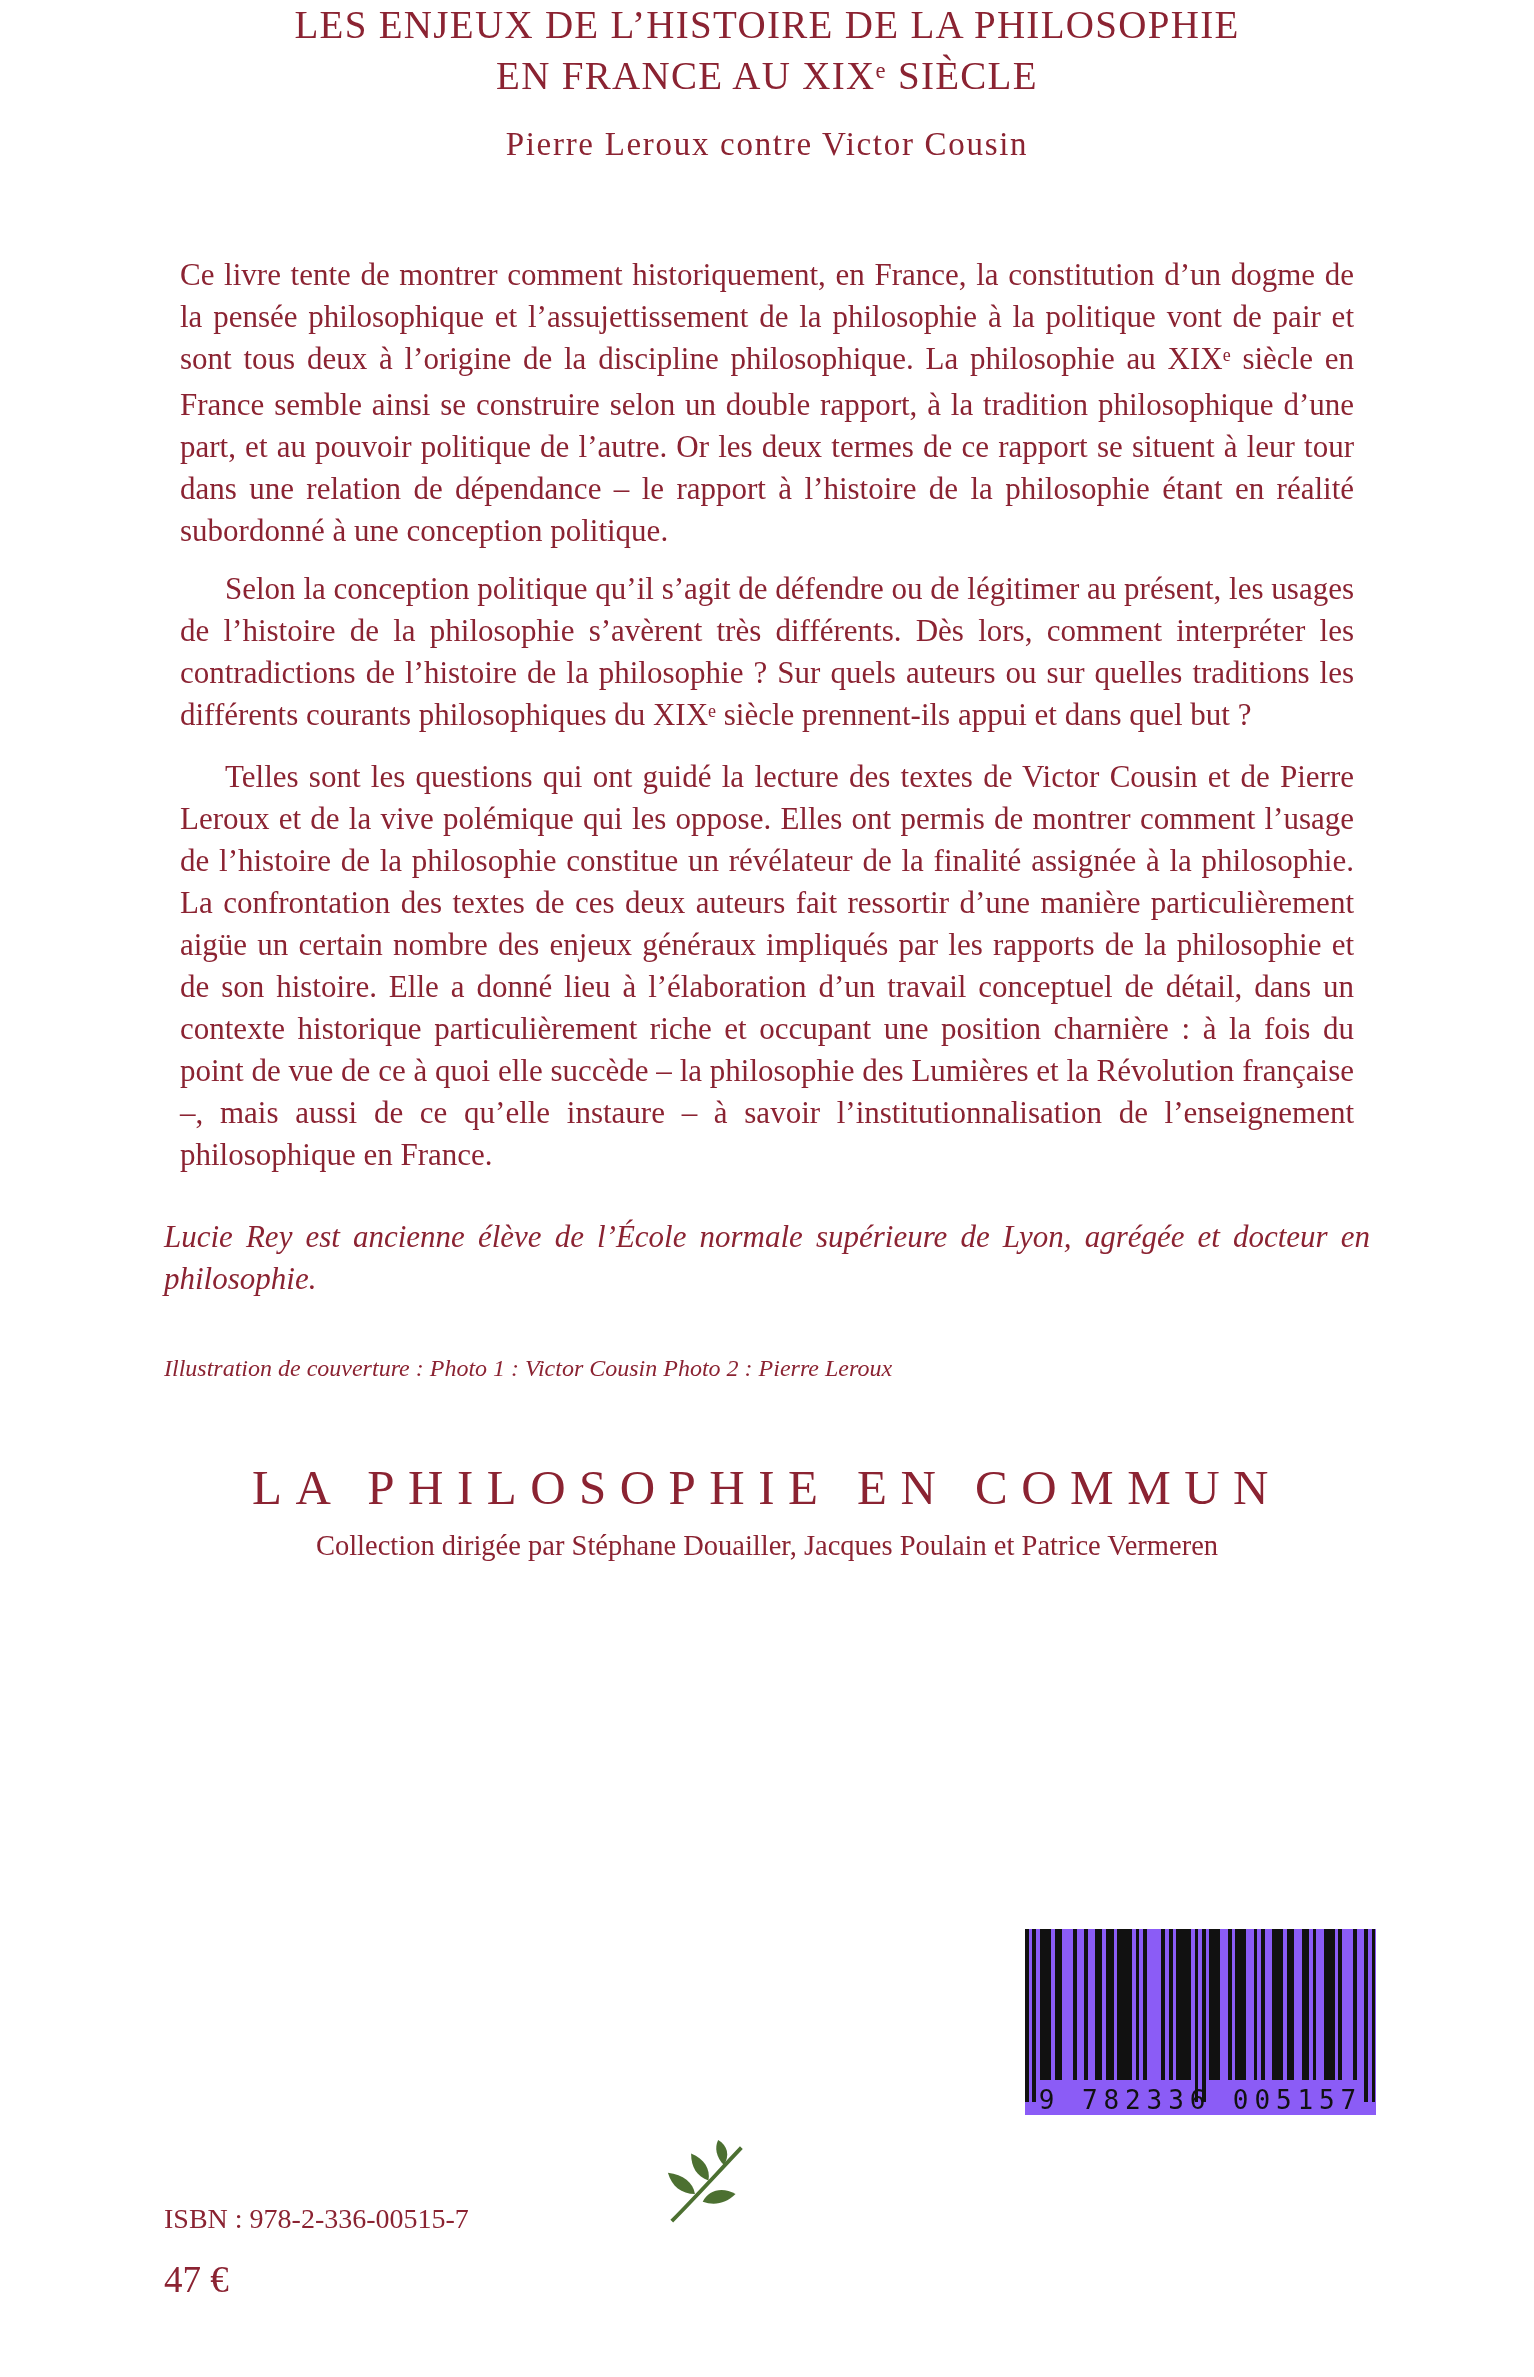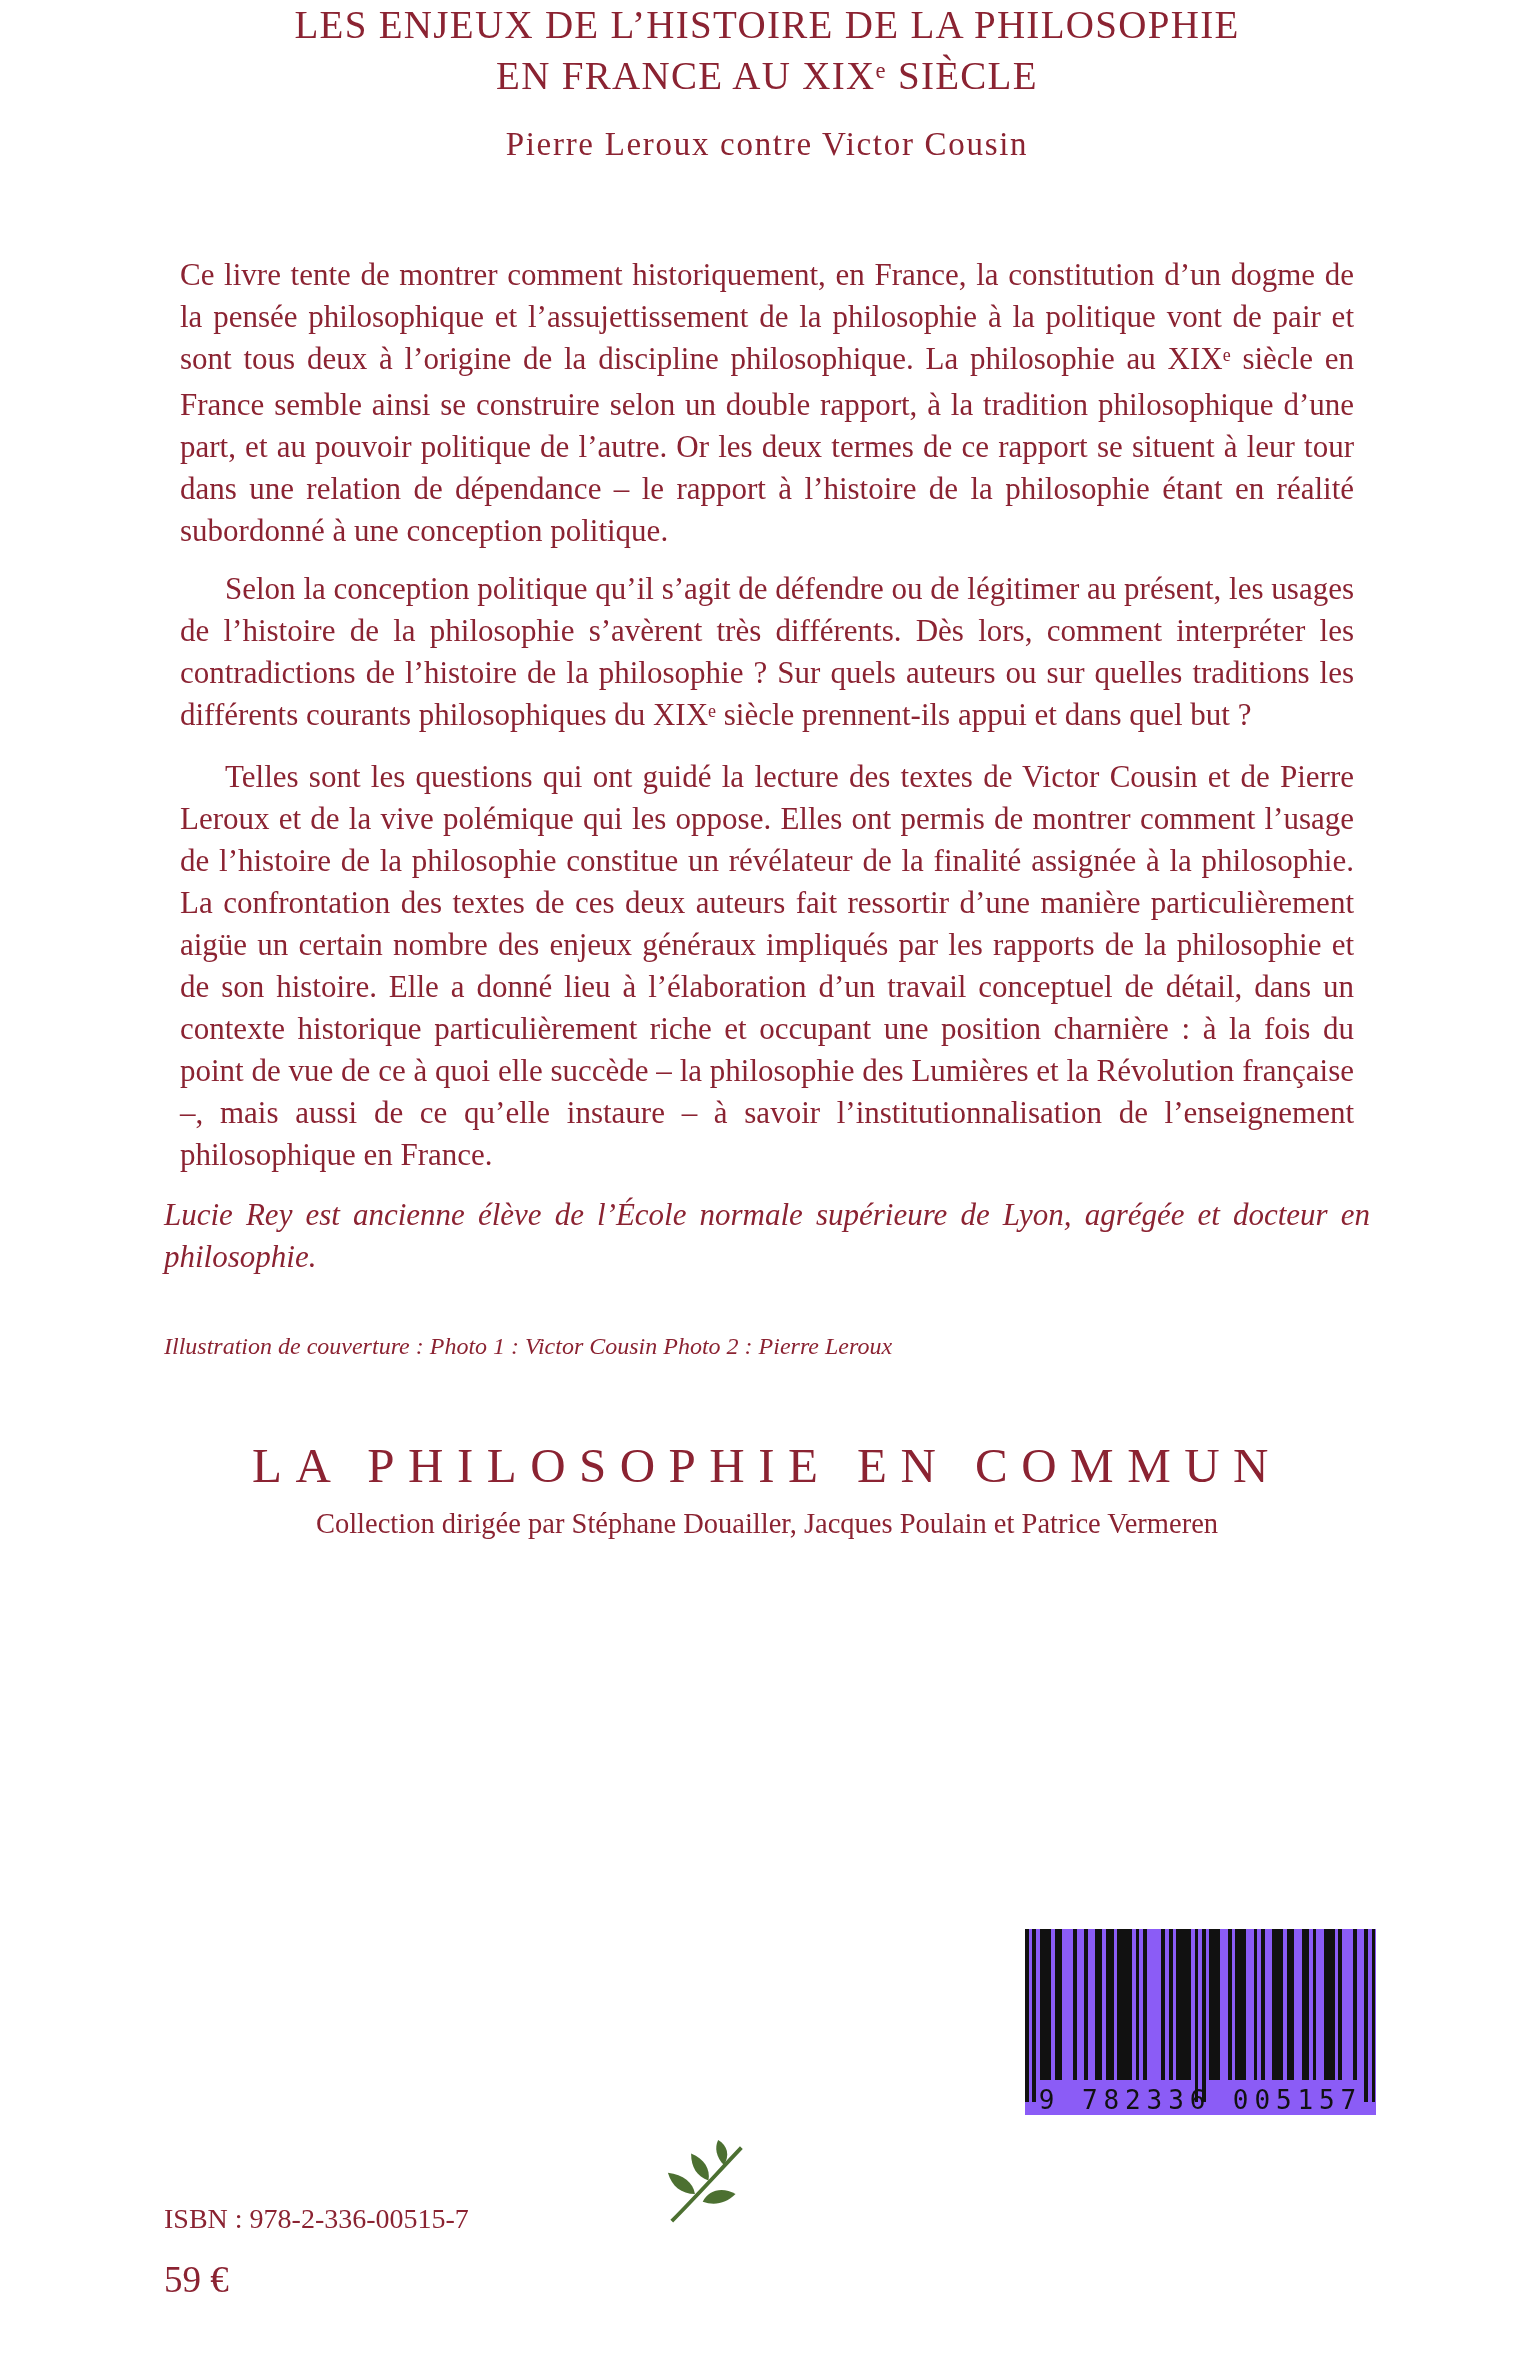--- a/index.html
+++ b/index.html
@@ -41,21 +41,21 @@
     font-size:31px;
     line-height:42px;
     text-align:justify;
     color:var(--ink);
   }
   .para{ margin:16px; }
   .para.indent{ text-indent:45px; }
   .para sup{ font-size:0.58em; vertical-align:baseline; position:relative; top:-0.48em; }
   .author-bio{
     width:1206px;
-    margin:18px auto 0 auto;
+    margin:40px auto 0 auto;
     font-size:31px;
     line-height:42px;
     font-style:italic;
     text-align:justify;
   }
   .cover-note{
     width:1206px;
     margin:55px auto 0 auto;
     font-size:24px;
     font-style:italic;
@@ -127,21 +127,21 @@
   <div class="author-bio">Lucie Rey est ancienne élève de l’École normale supérieure de Lyon, agrégée et docteur en philosophie.</div>
 
   <div class="cover-note">Illustration de couverture : Photo 1 : Victor Cousin Photo 2 : Pierre Leroux</div>
 
   <div class="collection-block">
     <div class="collection-name">LA PHILOSOPHIE EN COMMUN</div>
     <div class="collection-directed">Collection dirigée par Stéphane Douailler, Jacques Poulain et Patrice Vermeren</div>
   </div>
 
   <div class="isbn">ISBN : 978-2-336-00515-7</div>
-  <div class="price">59 €</div>
+  <div class="price">47 €</div>
 
   <div class="publisher">
     <span class="leaf-wrap">
       <svg width="99" height="87" viewBox="0 0 100 90" xmlns="http://www.w3.org/2000/svg">
         <path d="M12 86 C 34 64, 52 44, 84 10" stroke="#4c7031" stroke-width="4" fill="none"></path>
         <path d="M36 58 C 22 58, 12 50, 8 36 C 24 38, 34 46, 36 58 Z" fill="#4c7031"></path>
         <path d="M50 44 C 38 40, 32 30, 32 16 C 46 22, 52 32, 50 44 Z" fill="#4c7031"></path>
         <path d="M66 28 C 58 20, 56 10, 60 2 C 70 8, 72 18, 66 28 Z" fill="#4c7031"></path>
         <path d="M44 66 C 56 70, 68 68, 78 58 C 64 50, 50 54, 44 66 Z" fill="#4c7031"></path>
       </svg>

